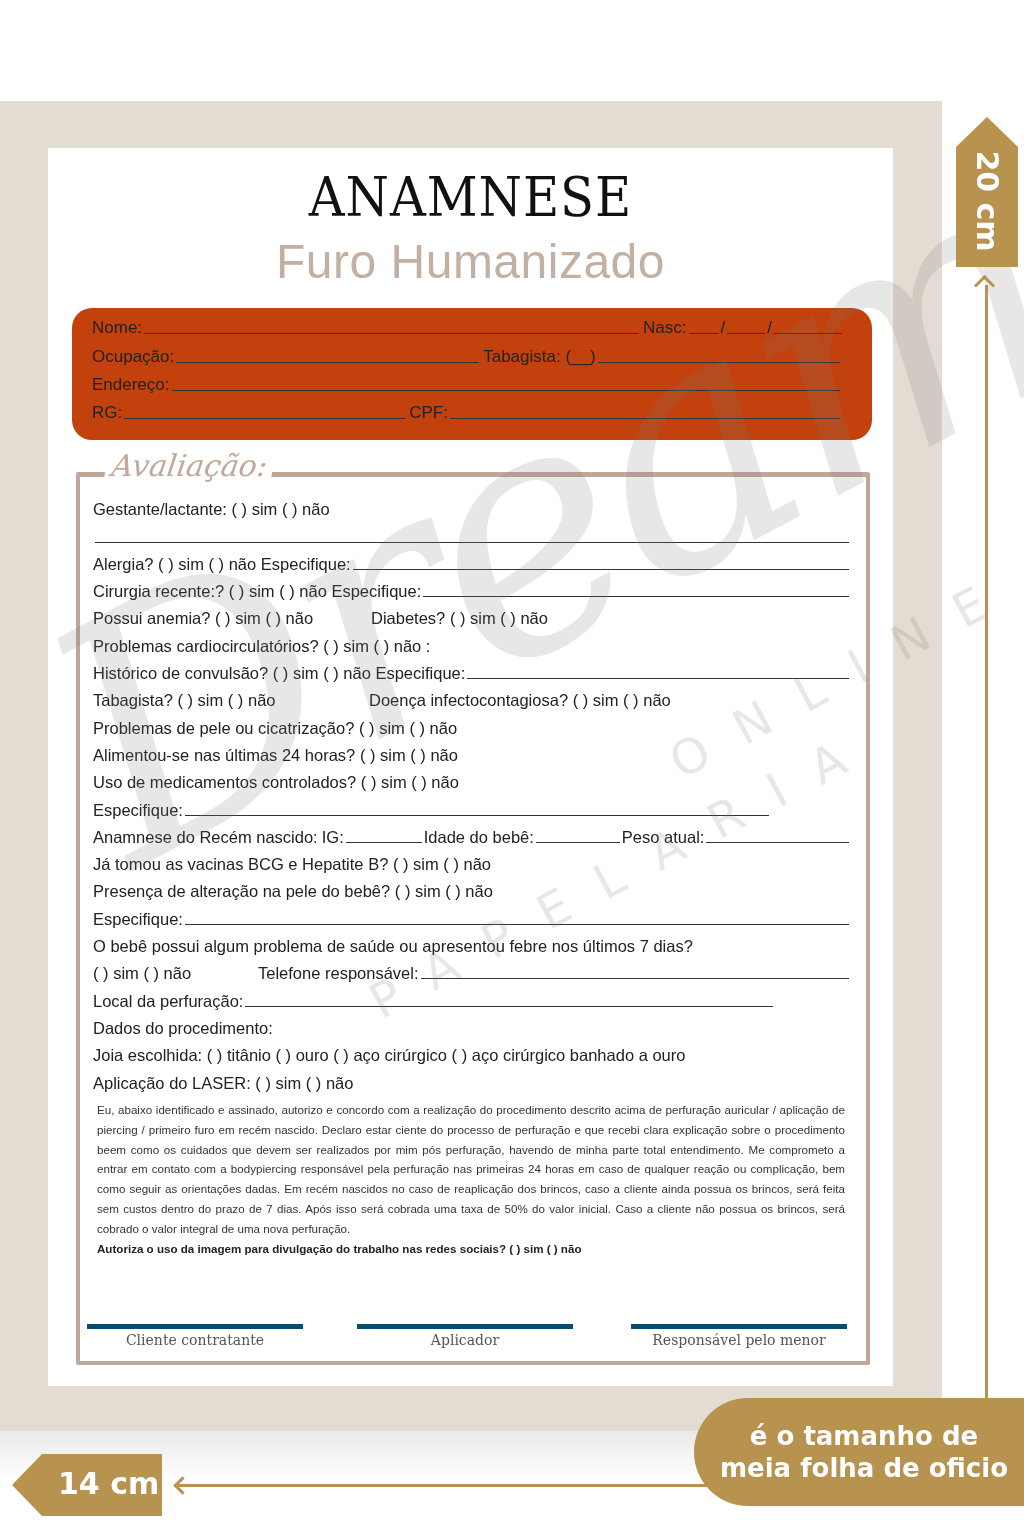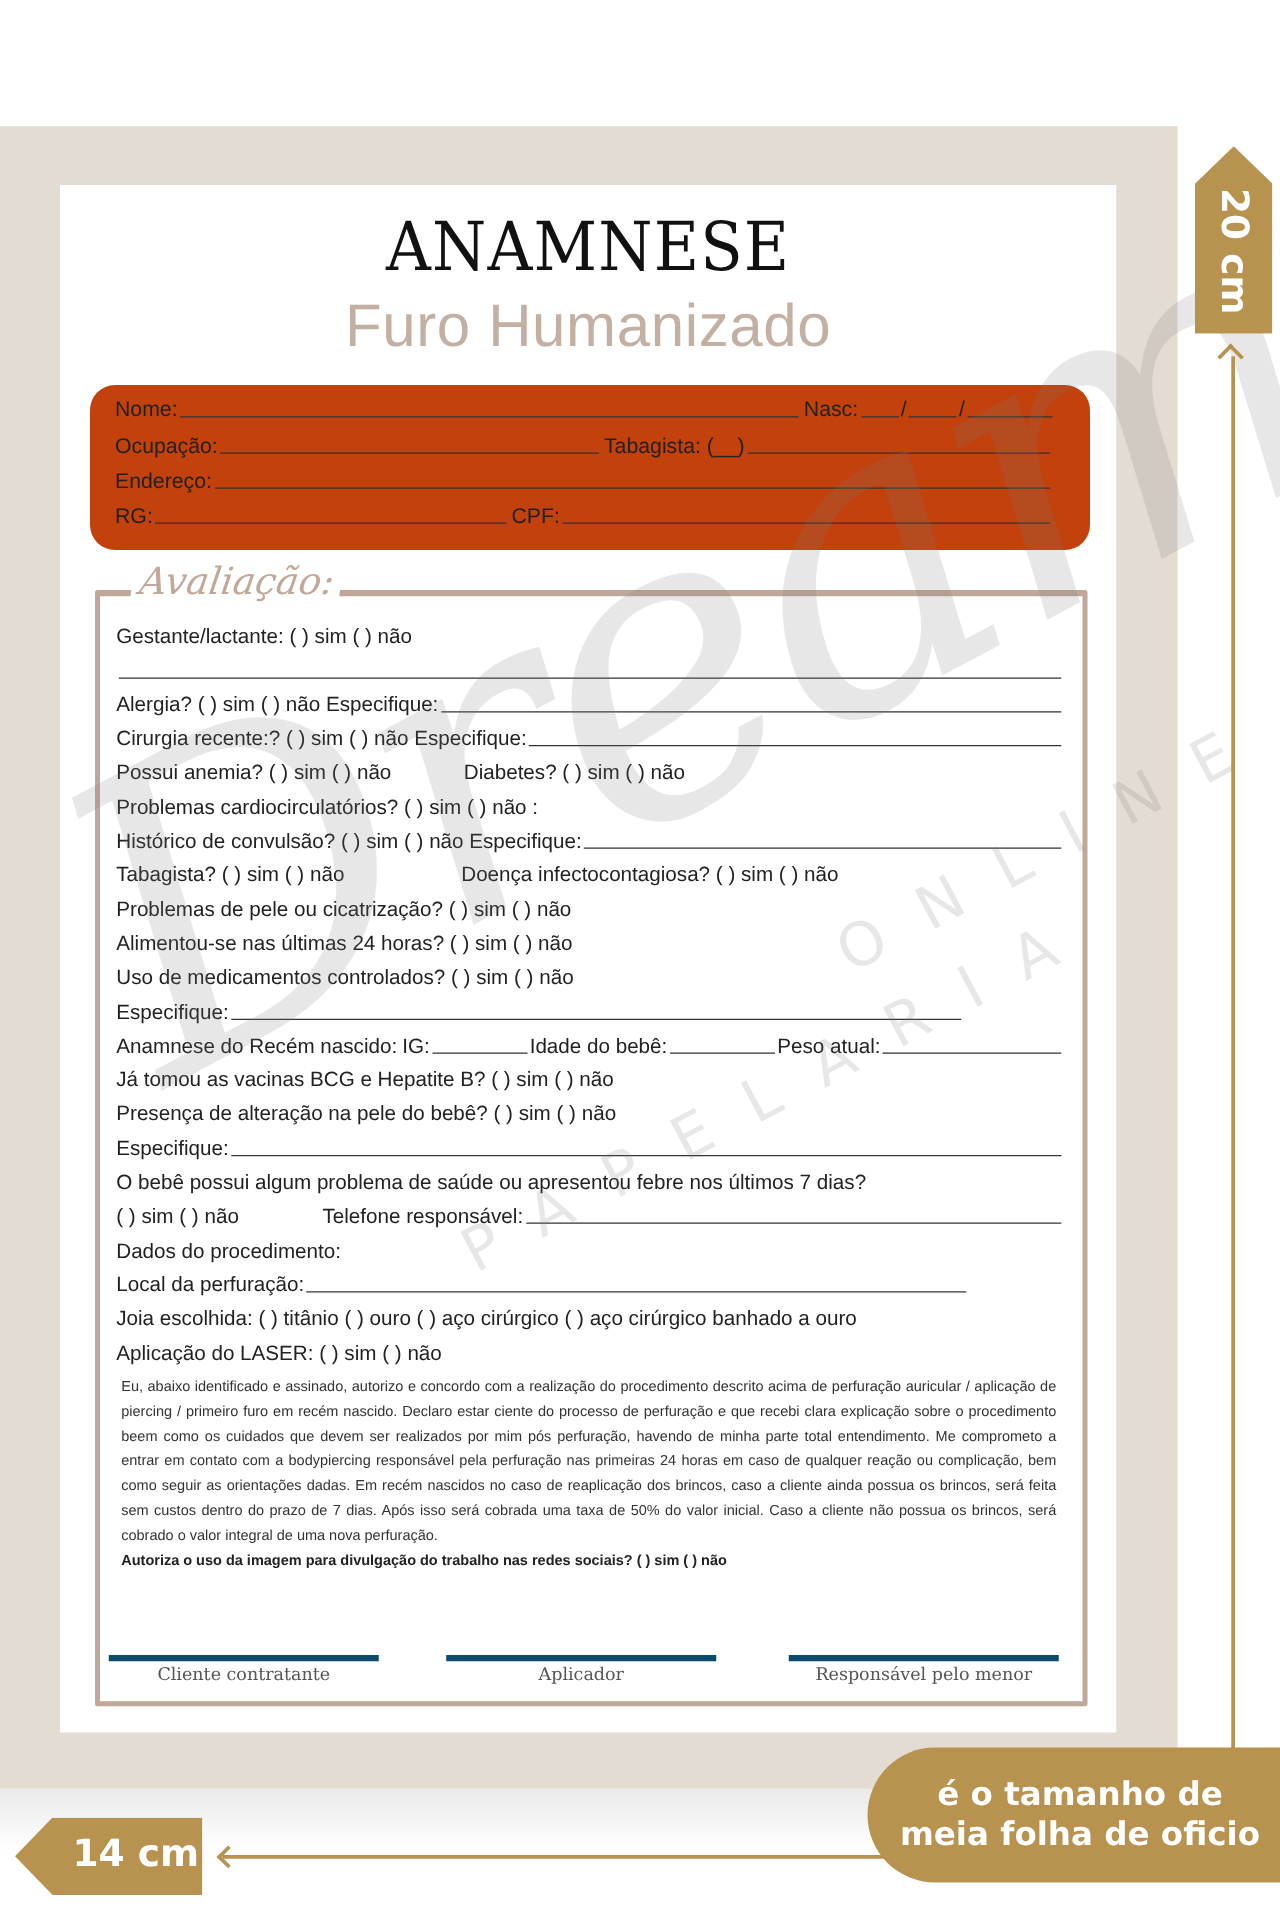--- a/index.html
+++ b/index.html
@@ -143,26 +143,26 @@
       </div>
     <div class="row">
         <span>O bebê possui algum problema de saúde ou apresentou febre nos últimos 7 dias?</span>
       </div>
     <div class="row">
         <span style="width:165px;display:inline-block">(  ) sim (  ) não</span>
         <span>Telefone responsável:</span>
         <span class="fill"></span>
       </div>
 
-    <div class="row">
-        <b>Dados do procedimento:</b>
-      </div>
     <div class="row" style="width:684px">
         <span>Local da perfuração:</span>
         <span class="fill"></span>
+      </div>
+    <div class="row">
+        <b>Dados do procedimento:</b>
       </div>
     <div class="row">
         <span>Joia escolhida: (  ) titânio  (  ) ouro  (  ) aço cirúrgico  (  ) aço cirúrgico banhado a ouro</span>
       </div>
     <div class="row">
         <span>Aplicação do LASER: (  ) sim  (  ) não</span>
       </div>
   </div>
 
   <div class="consent">

